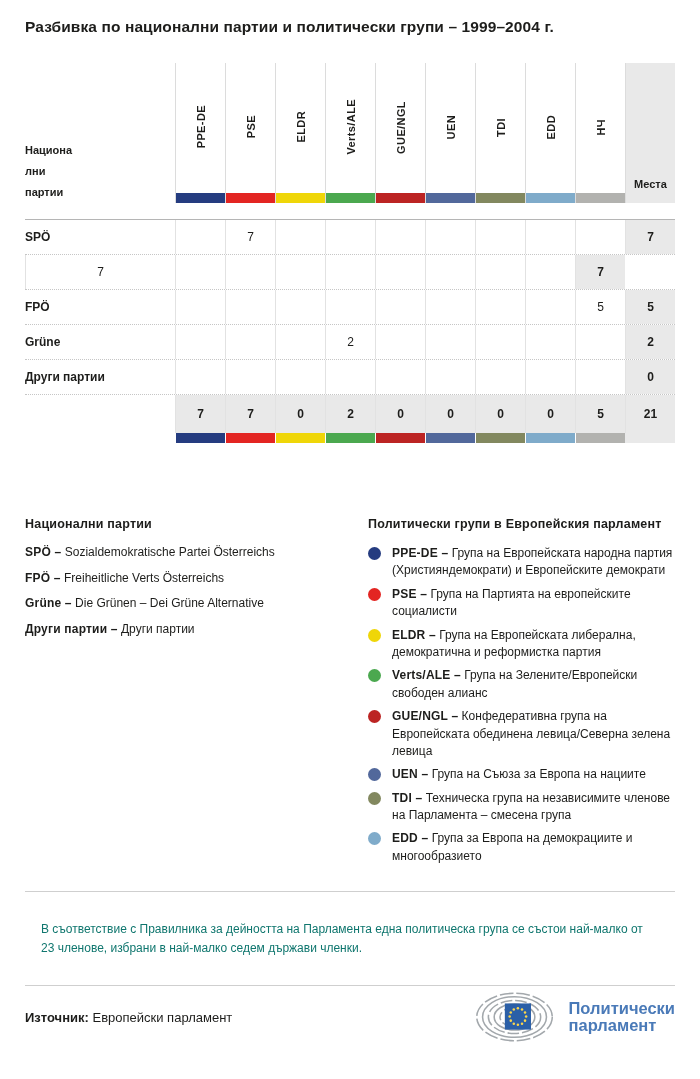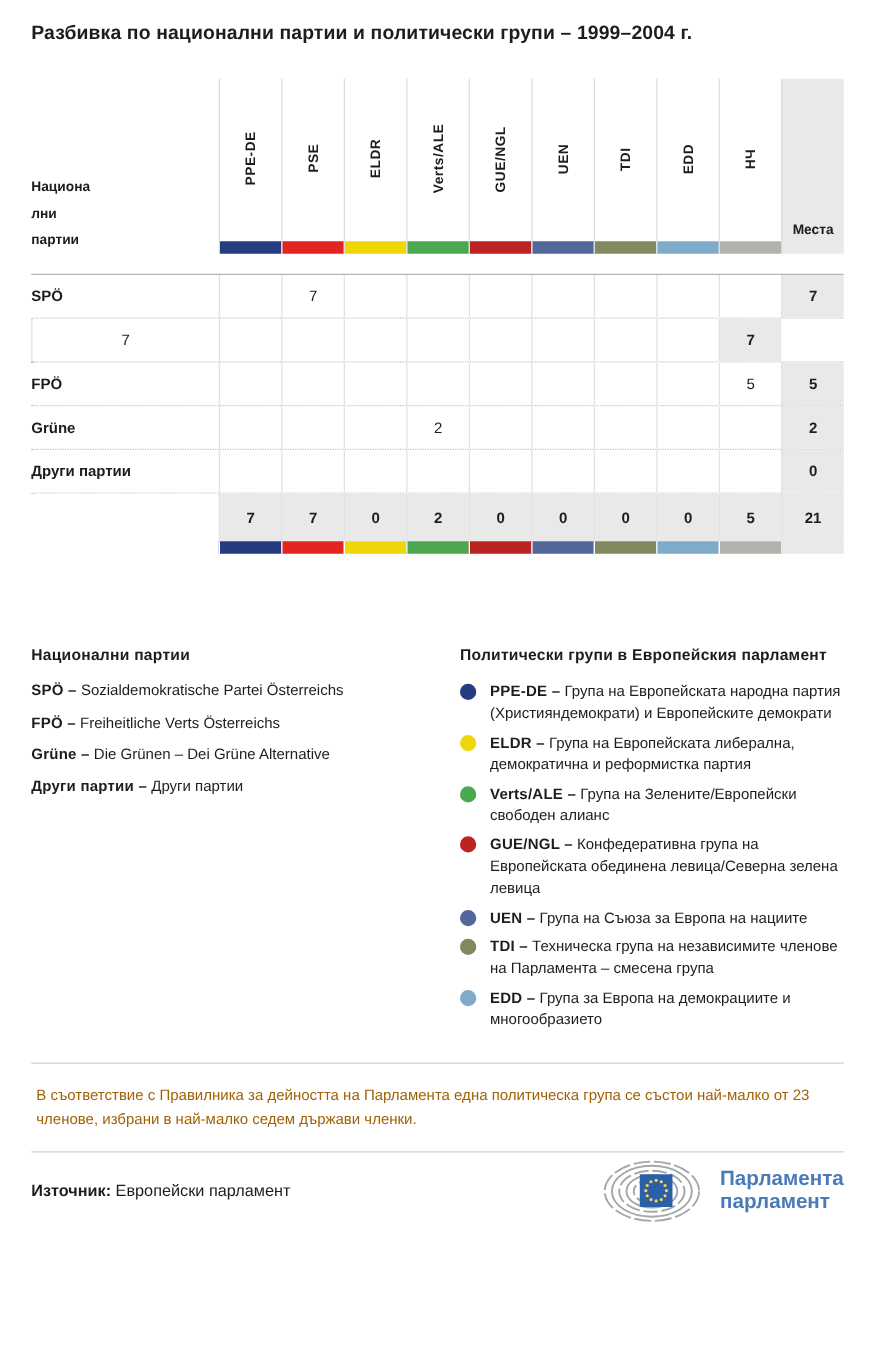--- a/index.html
+++ b/index.html
@@ -51,21 +51,21 @@
   .leg-h{font-weight:bold;font-size:12.5px;margin:0 0 14px;letter-spacing:.2px;}
   .np-item{font-size:12px;margin:0 0 10px;line-height:1.3;}
   .np-item b{letter-spacing:.2px;}
   .g-item{display:flex;gap:11px;margin-bottom:6px;font-size:12px;line-height:1.45;}
   .dot{width:13px;height:13px;border-radius:50%;flex:none;margin-top:2px;}
   .g-text b{letter-spacing:.2px;}
 
   
   .footer{margin-top:20px;}
   .hrule{border:none;border-top:1px solid #cfcfcf;margin:0;}
-  .note{font-size:12px;line-height:1.55;margin:4px;padding:12px 0;color:#a16207;}
+  .note{font-size:12px;line-height:1.55;margin:16px;padding:12px 0;color:#0f766e;}
   .src-row{display:flex;justify-content:space-between;align-items:center;margin-top:4px;}
   .source{font-size:13px;}
   .logo{display:flex;align-items:center;gap:8px;}
   .logo-text{font-weight:bold;font-size:16.5px;line-height:1.08;color:#4a7ab8;}
 </style>
 </head>
 <body>
 
 <div class="page">
 
@@ -239,20 +239,24 @@
           <p class="np-item"><b>Grüne –</b> <span>Die Grünen – Dei Grüne Alternative</span></p>
           <p class="np-item"><b>Други партии –</b> <span>Други партии</span></p>
         </div>
     </div>
     <div class="leg-right">
       <p class="leg-h">Политически групи в Европейския парламент</p>
       <div>
           <div class="g-item">
             <span class="dot" style="background: rgb(37, 60, 128);"></span>
             <div class="g-text"><b>PPE-DE –</b> <span>Група на Европейската народна партия (Християндемократи) и Европейските демократи</span></div>
+          </div>
+          <div class="g-item">
+            <span class="dot" style="background: rgb(227, 37, 34);"></span>
+            <div class="g-text"><b>PSE –</b> <span>Група на Партията на европейските социалисти</span></div>
           </div>
           <div class="g-item">
             <span class="dot" style="background: rgb(239, 214, 8);"></span>
             <div class="g-text"><b>ELDR –</b> <span>Група на Европейската либерална, демократична и реформистка партия</span></div>
           </div>
           <div class="g-item">
             <span class="dot" style="background: rgb(75, 168, 79);"></span>
             <div class="g-text"><b>Verts/ALE –</b> <span>Група на Зелените/Европейски свободен алианс</span></div>
           </div>
           <div class="g-item">
@@ -304,20 +308,20 @@
               <circle cx="54.75" cy="33.86" r="1.3"></circle>
             <circle cx="50.5" cy="35" r="1.3"></circle>
               <circle cx="46.25" cy="33.86" r="1.3"></circle>
             <circle cx="43.14" cy="30.75" r="1.3"></circle>
               <circle cx="42" cy="26.5" r="1.3"></circle>
             <circle cx="43.14" cy="22.25" r="1.3"></circle>
               <circle cx="46.25" cy="19.14" r="1.3"></circle>
           </g>
         </svg>
         <div class="logo-text">
-          <div>Парламента</div>
+          <div>Политически</div>
           <div>парламент</div>
         </div>
       </div>
     </div>
   </div>
 
 </div>
 
 </body></html>

